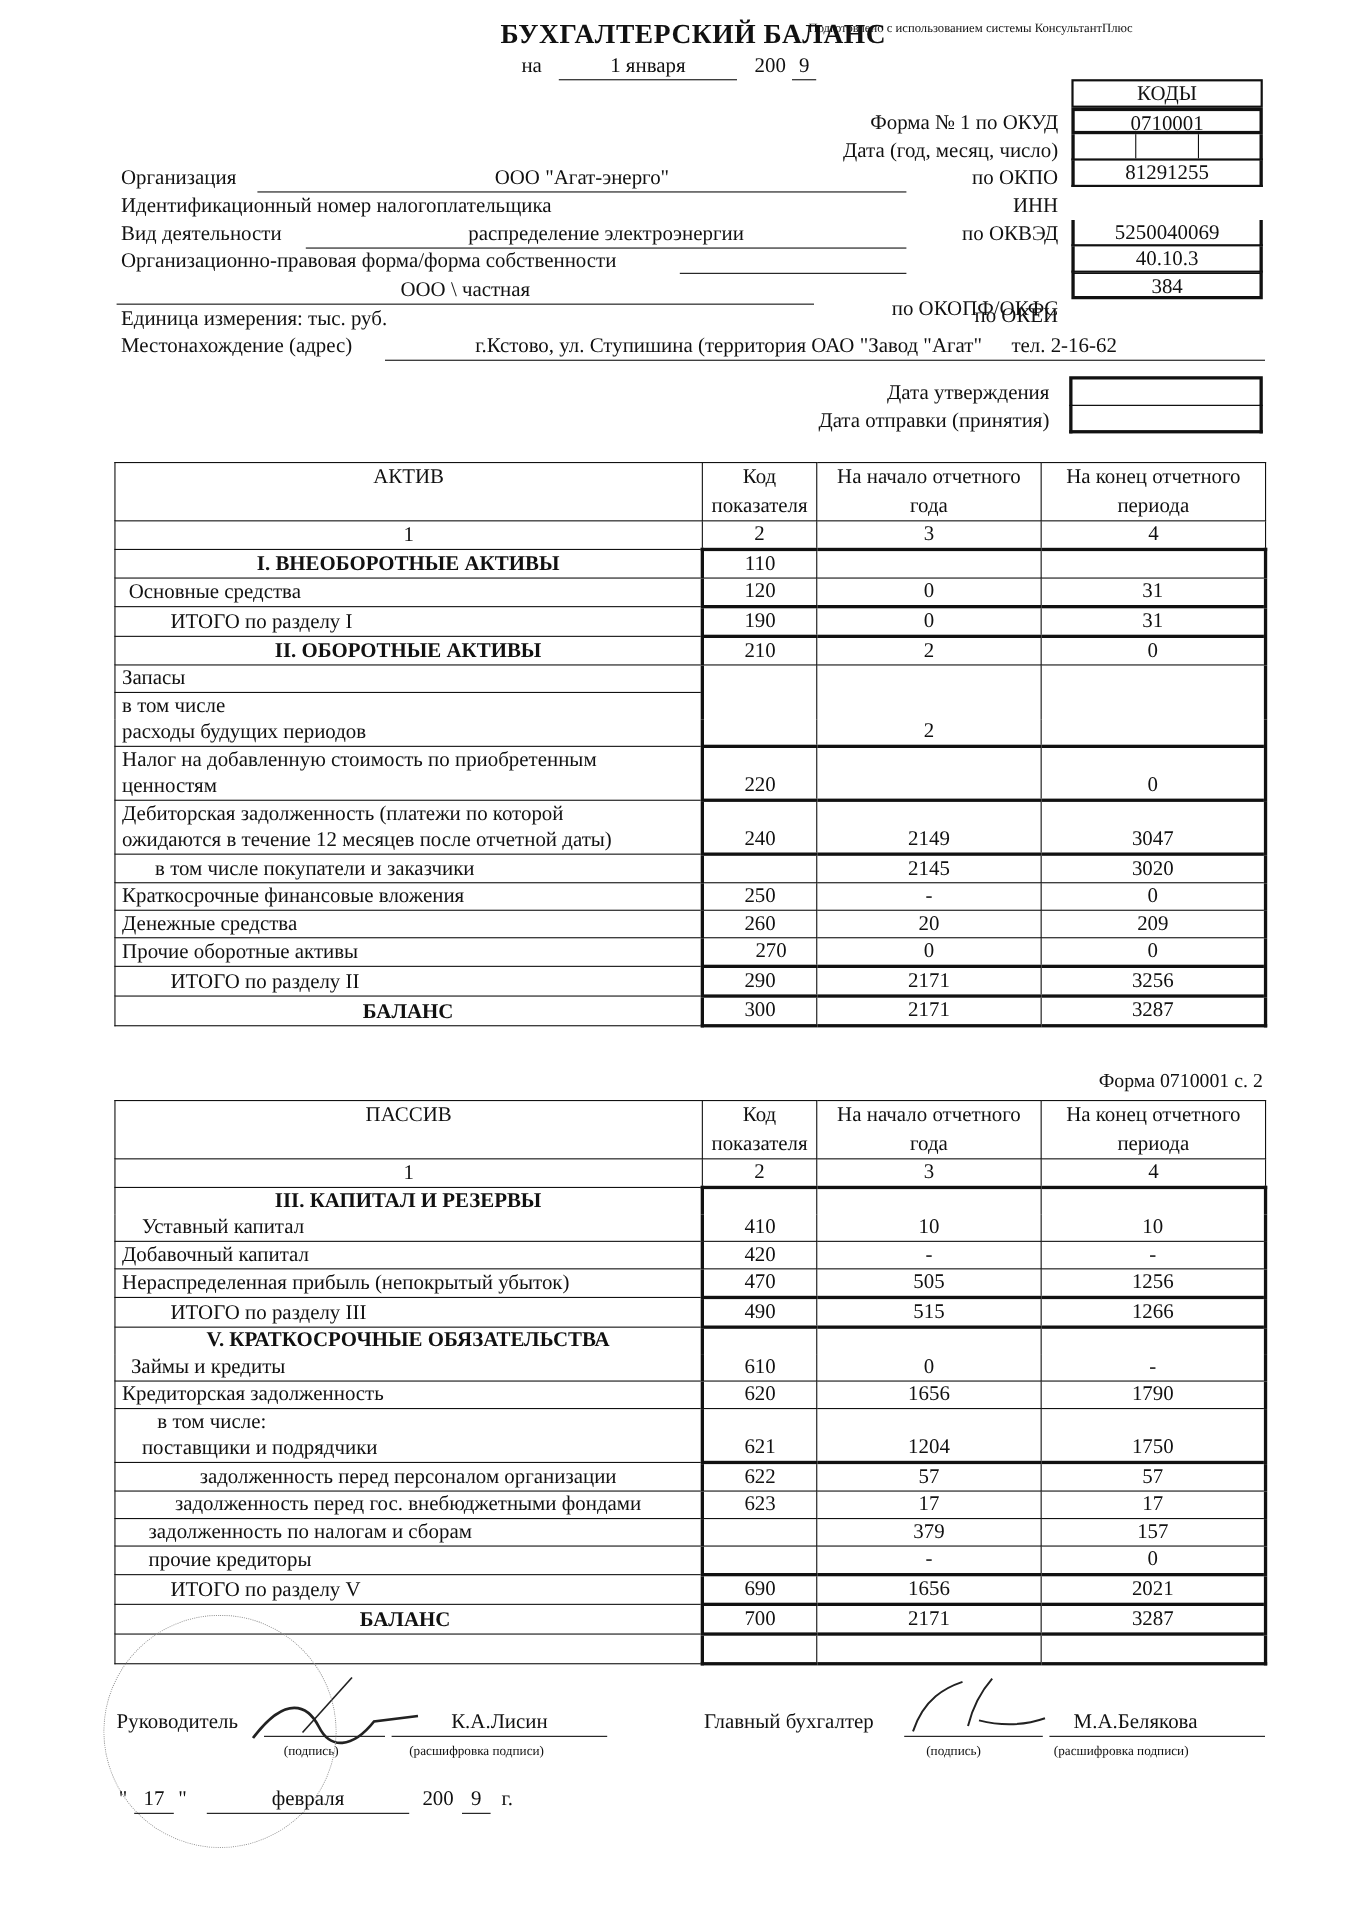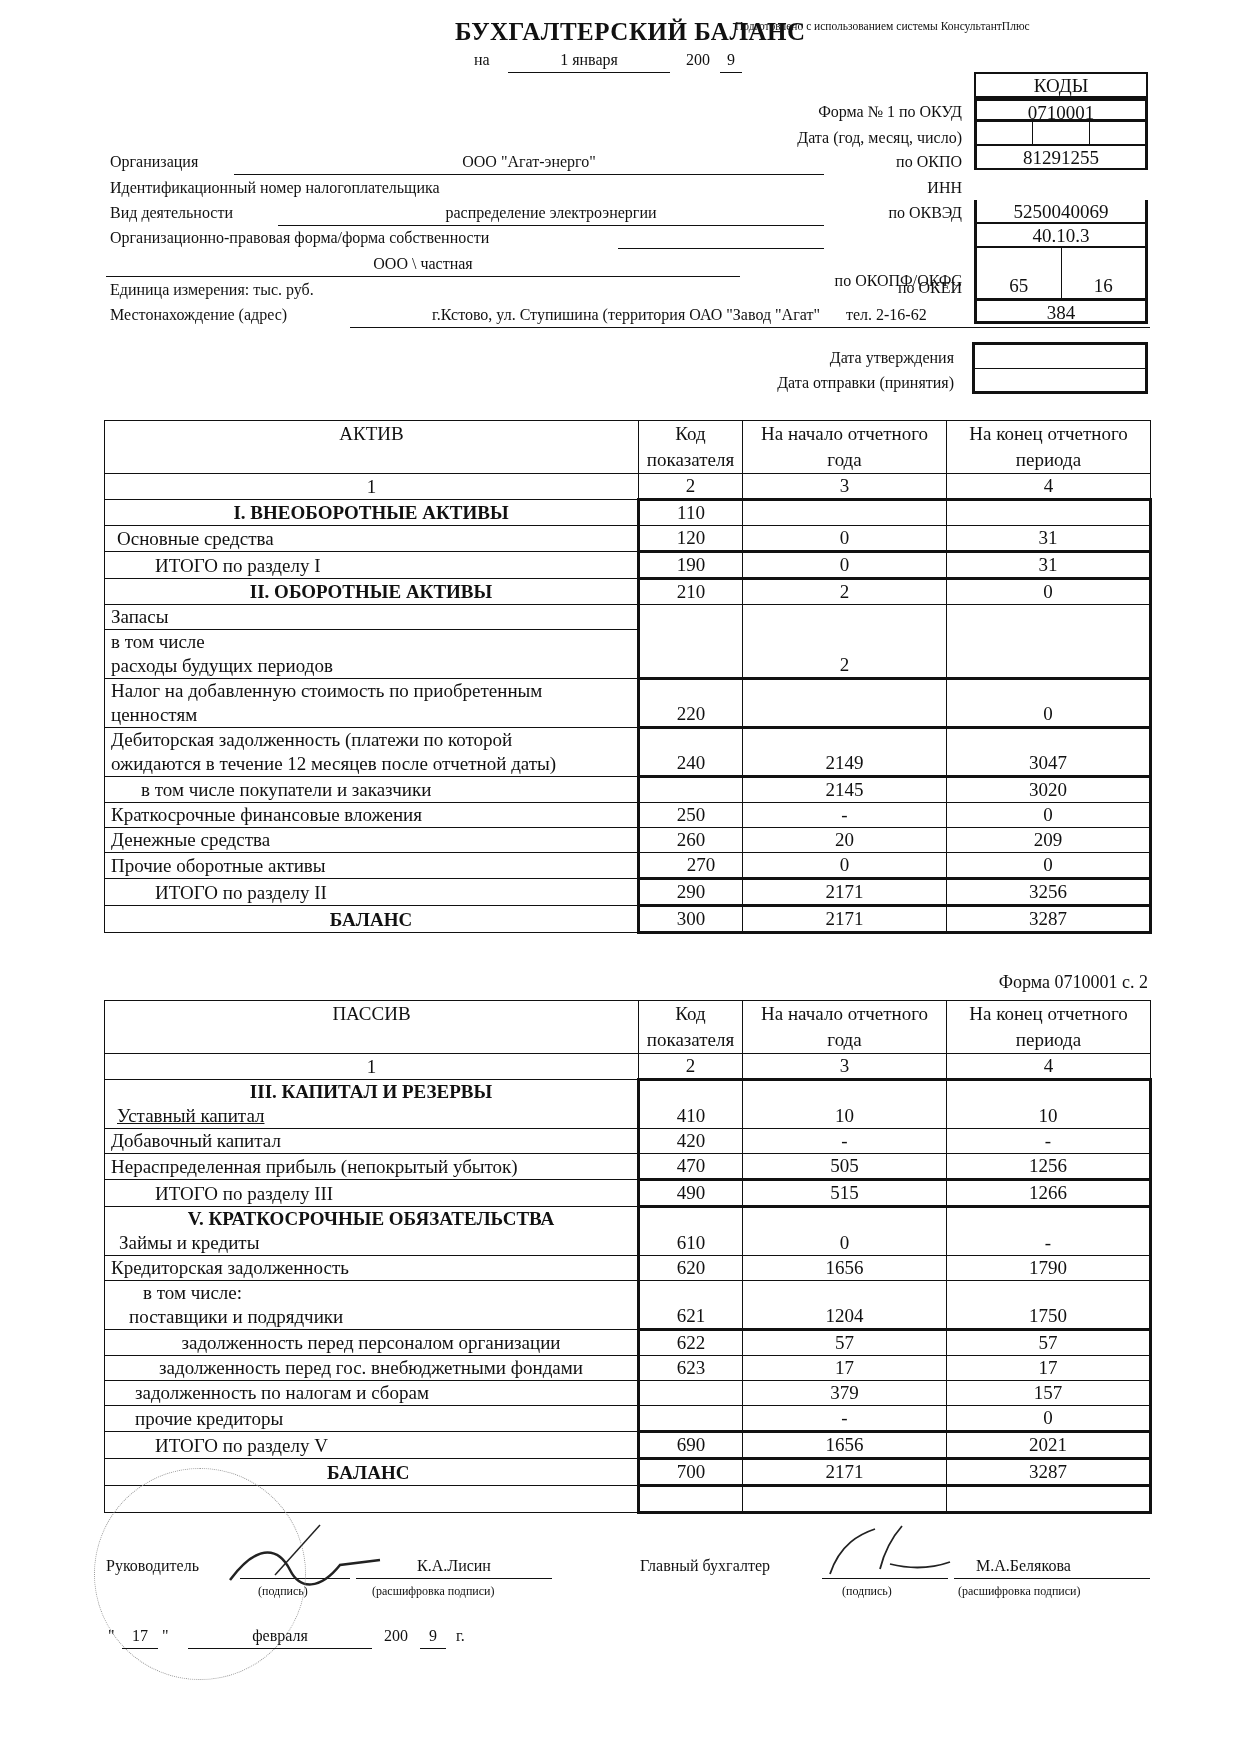--- a/index.html
+++ b/index.html
@@ -9,21 +9,21 @@
   .title { left: 455px; top: 18px; font-size: 25px; font-weight: bold; letter-spacing: 0.5px; }
   .watermark { left: 735px; top: 20px; font-size: 11.5px; }
   .uline { border-bottom: 1.5px solid #111; text-align: center; }
   .right { text-align: right; }
   .codes { left: 974px; top: 72px; width: 174px; }
   .codes .cell { border: 2px solid #111; border-top: none; height: 24px; text-align: center; line-height: 24px; box-sizing: border-box; }
   .codes .head { border-top: 2px solid #111; height: 26px; }
   .codes .split { display: flex; }
   .codes .split > div { flex: 1; border-right: 1.5px solid #111; }
   .codes .split > div:last-child { border-right: none; }
-  .lbl { font-size: 16px; line-height: 24px; }
+  .lbl { font-size: 19px; line-height: 24px; }
   table.bal { position: absolute; left: 104px; width: 1046px; border-collapse: collapse; table-layout: fixed; font-size: 19px; }
   table.bal td { border: 1.5px solid #111; padding: 0 6px; height: 24px; line-height: 24px; vertical-align: bottom; }
   table.bal td.c { text-align: center; }
   table.bal td.sec { text-align: center; font-weight: bold; }
   table.bal tr.hdr td { text-align: center; vertical-align: top; line-height: 26px; }
   table.bal td.thick-l { border-left: 3px solid #111; }
   table.bal td.thick-r { border-right: 3px solid #111; }
   table.bal tr.thick-t td.k { border-top: 3px solid #111; }
   .ind1 { padding-left: 20px !important; }
   .ind2 { padding-left: 50px !important; }
@@ -46,24 +46,20 @@
   <div class="cell head">КОДЫ</div>
   <div class="cell" style="border-width:3px; border-top:3px solid #111;">0710001</div>
   <div class="cell split" style="border-left:3px solid #111; border-right:3px solid #111;">
     <div></div>
     <div></div>
     <div></div>
   </div>
   <div class="cell" style="border-left:3px solid #111; border-right:3px solid #111;">81291255</div>
   <div class="cell" style="border-left:3px solid #111; border-right:3px solid #111;margin-top:30px;">5250040069</div>
   <div class="cell" style="border-left:3px solid #111; border-right:3px solid #111;">40.10.3</div>
-  <div class="cell split" style="height:52px; line-height:76px; border-left:3px solid #111; border-right:3px solid #111;">
-    <div>65</div>
-    <div>16</div>
-  </div>
   <div class="cell" style="border:3px solid #111; border-top:1.5px solid #111;">384</div>
 </div>
 
 <div class="abs lbl right" style="left:600px; top:100px; width:362px;">Форма № 1 по ОКУД</div>
 <div class="abs lbl right" style="left:600px; top:126px; width:362px;">Дата (год, месяц, число)</div>
 <div class="abs lbl right" style="left:600px; top:150px; width:362px;">по ОКПО</div>
 <div class="abs lbl right" style="left:600px; top:176px; width:362px;">ИНН</div>
 <div class="abs lbl right" style="left:600px; top:201px; width:362px;">по ОКВЭД</div>
 <div class="abs lbl right" style="left:600px; top:269px; width:362px;">по ОКОПФ/ОКФС</div>
 <div class="abs lbl right" style="left:600px; top:276px; width:362px;">по ОКЕИ</div>
@@ -240,21 +236,21 @@
     <td class="c">3</td>
     <td class="c">4</td>
   </tr>
   <tr class="thick-t">
     <td class="sec" style="border-bottom:none;">III. КАПИТАЛ И РЕЗЕРВЫ</td>
     <td class="c k thick-l" rowspan="2">410</td>
     <td class="c k" rowspan="2">10</td>
     <td class="c k thick-r" rowspan="2">10</td>
   </tr>
   <tr>
-    <td style="border-top:none; padding-left:12px;text-decoration:underline;">Уставный капитал</td>
+    <td style="border-top:none; padding-left:24px;">Уставный капитал</td>
   </tr>
   <tr class="thick-t">
     <td>Добавочный капитал</td>
     <td class="c thick-l">420</td>
     <td class="c">-</td>
     <td class="c thick-r">-</td>
   </tr>
   <tr>
     <td>Нераспределенная прибыль (непокрытый убыток)</td>
     <td class="c thick-l">470</td>

